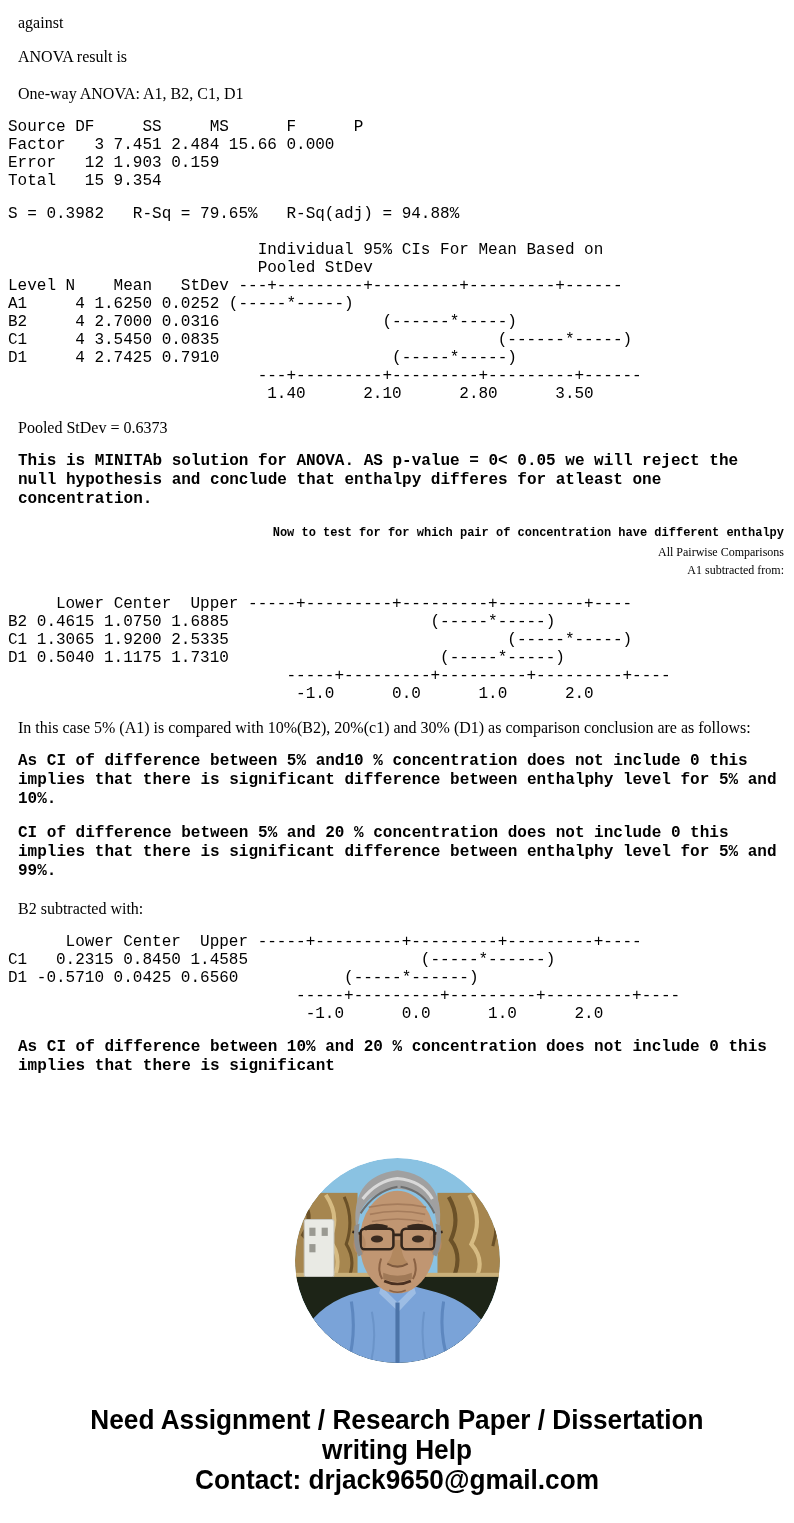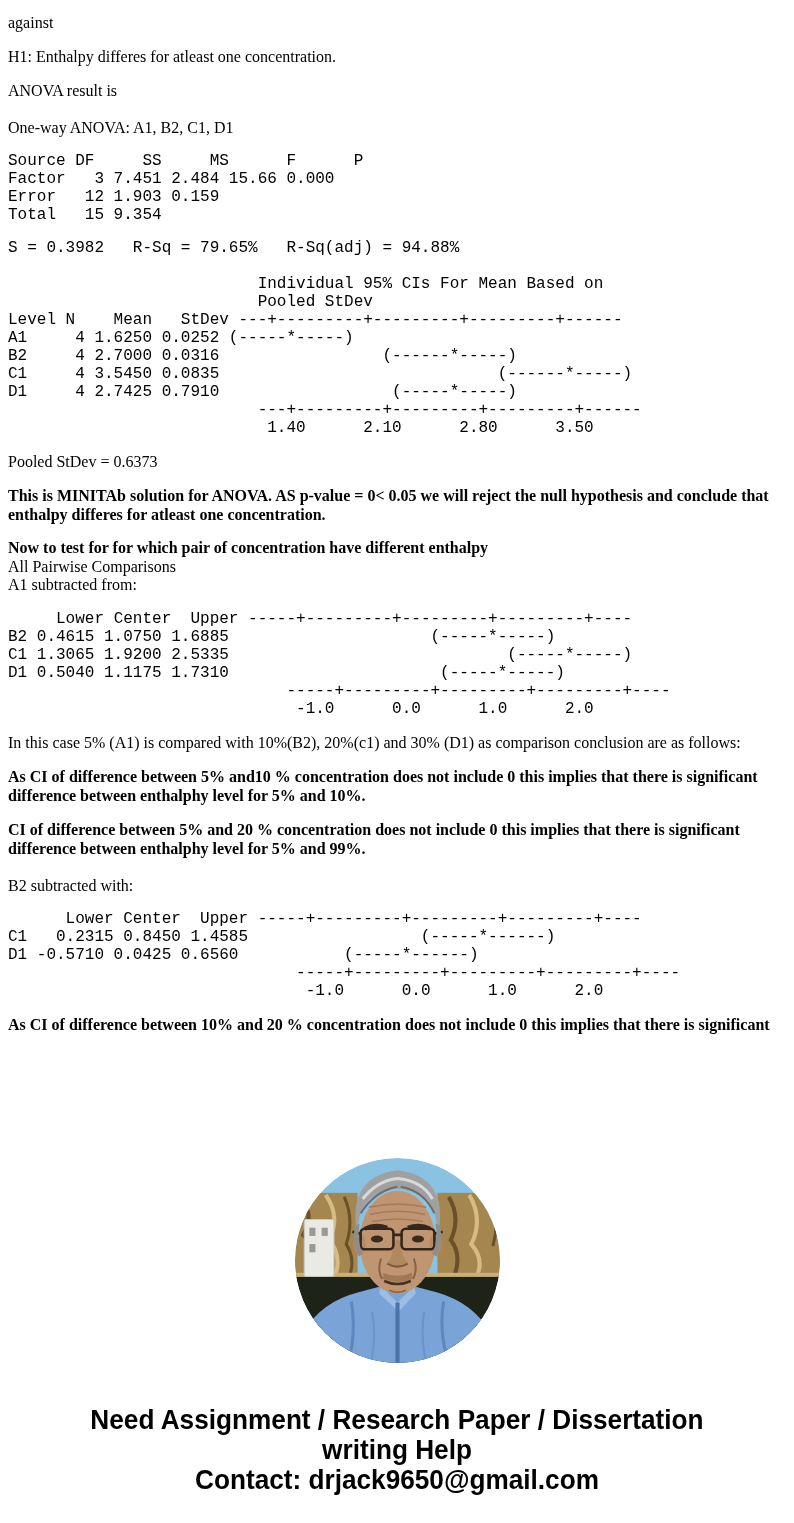--- a/index.html
+++ b/index.html
@@ -11,32 +11,32 @@
     font-family: "Liberation Serif", serif;
     color: #000000;
     overflow: hidden;
   }
   .doc {
     width: 794px;
     height: 1123px;
     overflow: hidden;
     padding: 13px 10px 0 8px;
   }
-  .doc > * { margin: 0 0 15px 0; }
+  .doc > * { margin: 0 0 15px 10px; }
   .para { font-size: 16px; line-height: 19px; }
   .pre {
     font-family: Liberation Mono, monospace;
     font-size: 16px;
     line-height: 18px;
     white-space: pre-wrap;
     margin: 0 0 15px 0;
   }
-  .bold { font-weight: bold; }
+  .bold { font-weight: bold; font-family: Liberation Mono, monospace; }
   .mt { margin-top: 18px; }
-  .group .line { font-size: 16px; line-height: 18.5px; }
+  .group .line { font-size: 12px; line-height: 18.5px; text-align: right; }
   .avatar-wrap {
     width: 205px;
     height: 205px;
     margin: 35px auto 0 auto;
   }
   .avatar-wrap svg { display: block; border-radius: 50%; }
   .promo {
     margin-top: 42px;
     text-align: center;
     font-family: "Liberation Sans", sans-serif;
@@ -46,21 +46,20 @@
     transform: scaleX(0.97);
   }
 </style>
 </head>
 <body>
 
 <div class="page">
 
   <div class="doc">
     <p class="para">against</p>
-    <p class="para">H1: Enthalpy differes for atleast one concentration.</p>
     <p class="para">ANOVA result is</p>
     <p class="para mt">One-way ANOVA: A1, B2, C1, D1</p>
     <pre class="pre">Source DF     SS     MS      F      P
 Factor   3 7.451 2.484 15.66 0.000
 Error   12 1.903 0.159
 Total   15 9.354</pre>
     <pre class="pre">S = 0.3982   R-Sq = 79.65%   R-Sq(adj) = 94.88%</pre>
     <pre class="pre mt">                          Individual 95% CIs For Mean Based on
                           Pooled StDev
 Level N    Mean   StDev ---+---------+---------+---------+------

